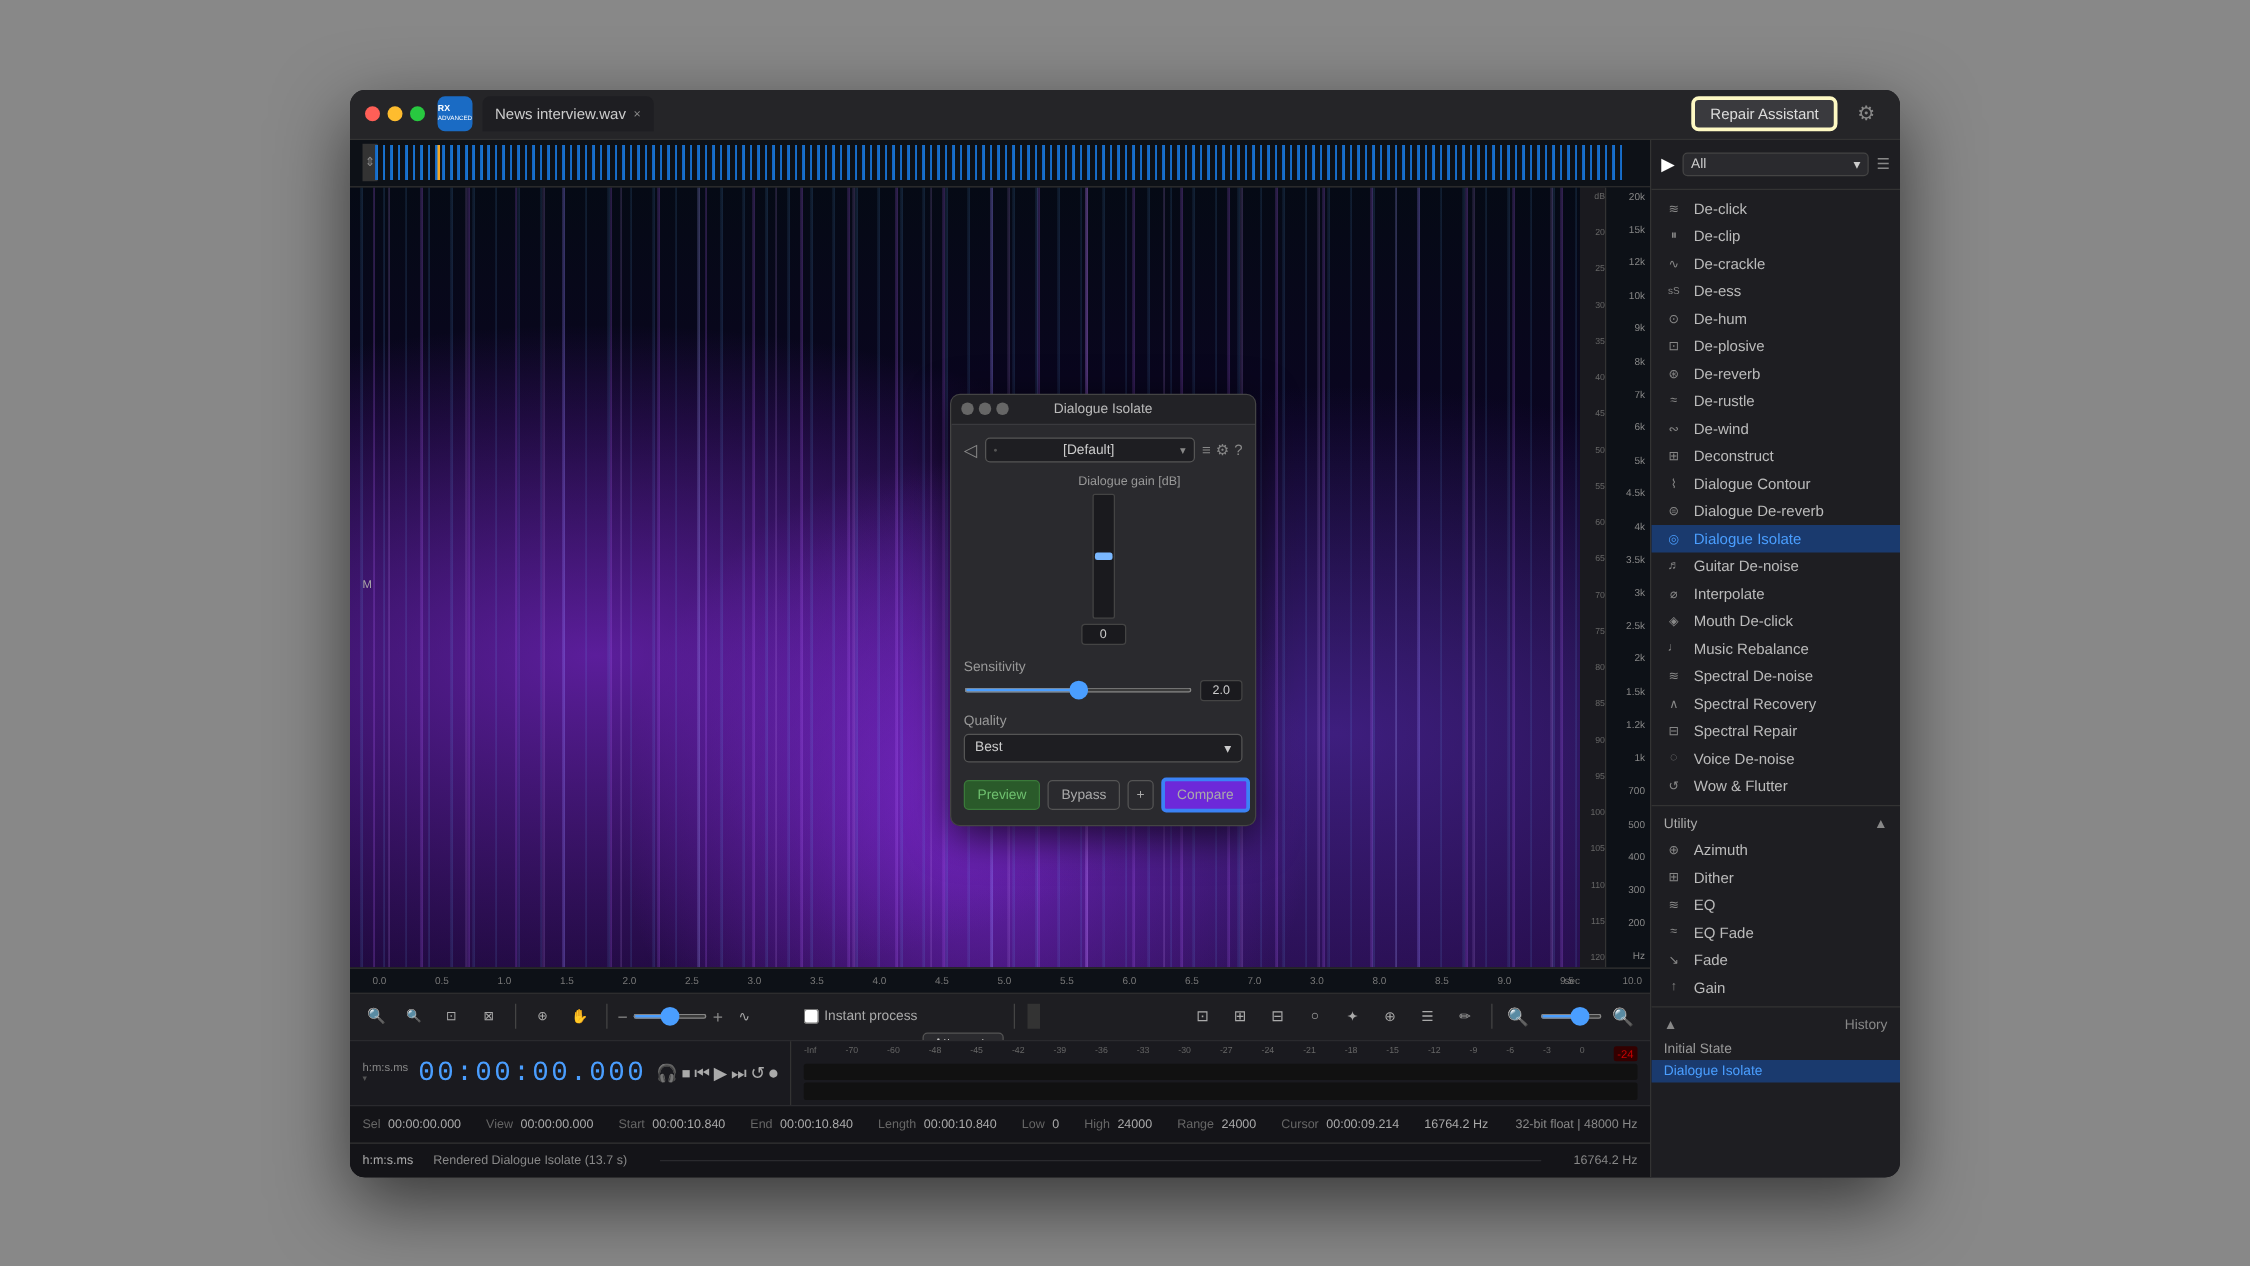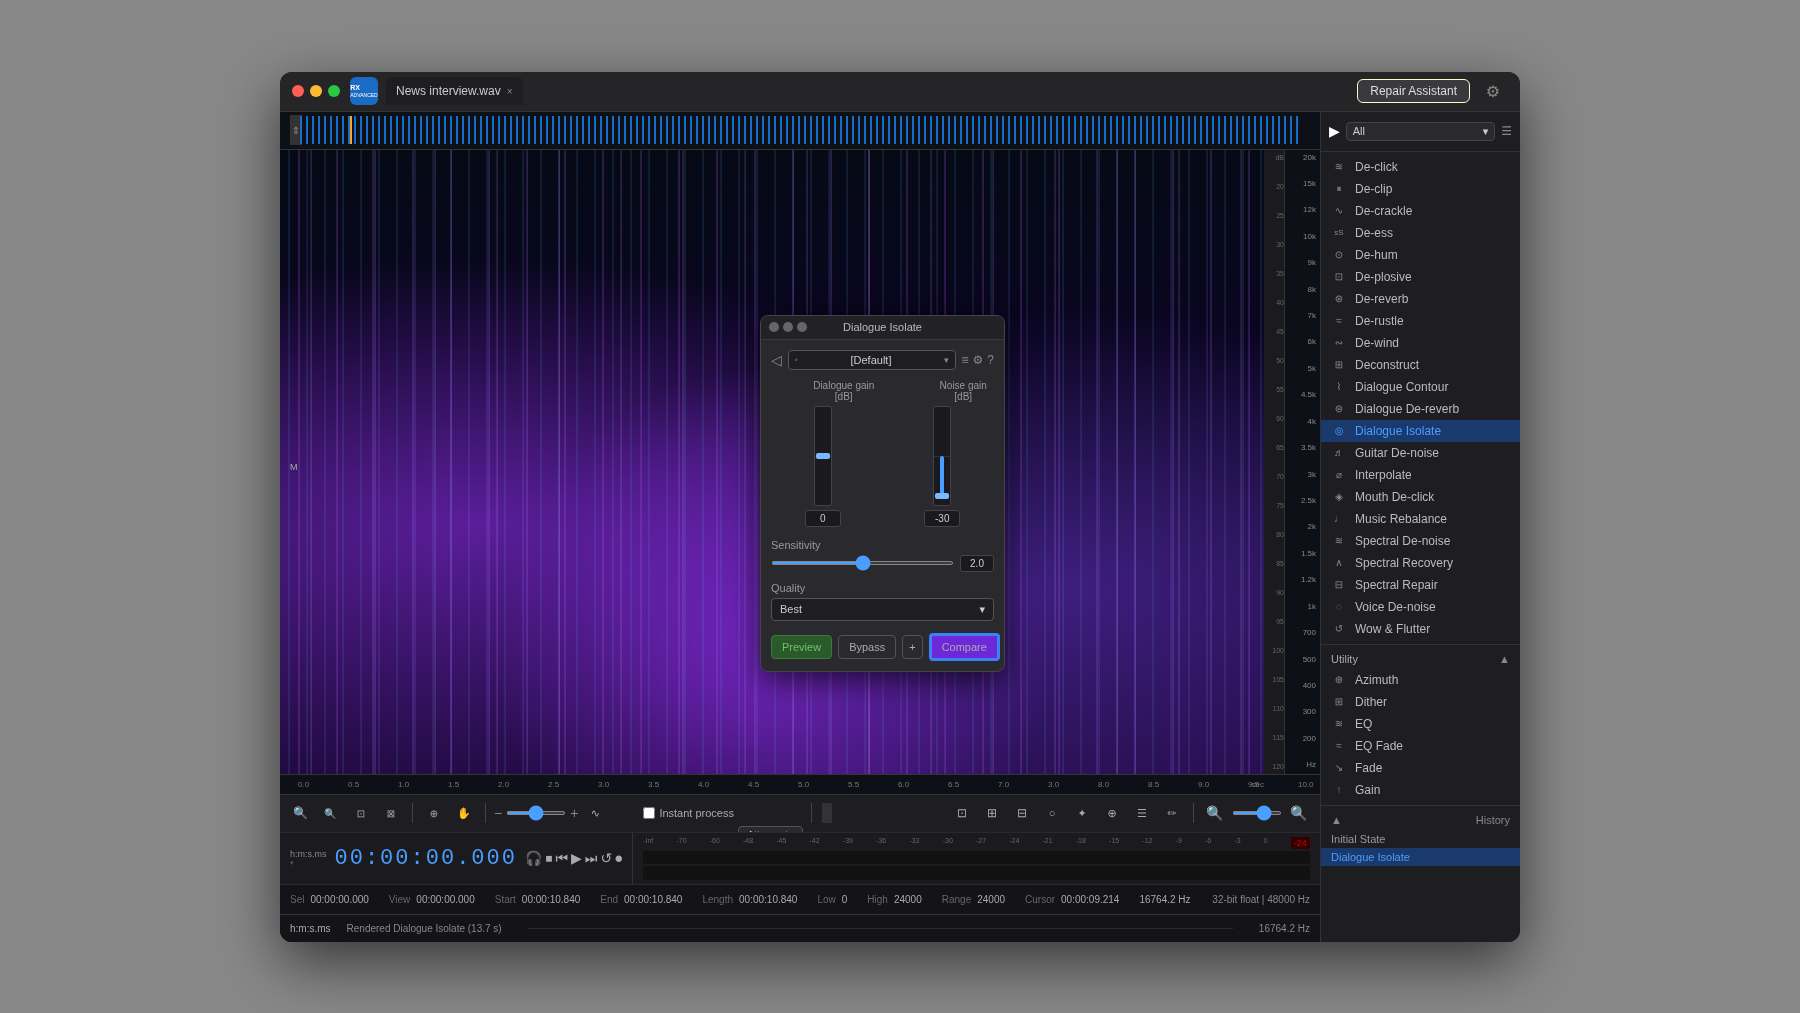--- a/index.html
+++ b/index.html
@@ -72,21 +72,21 @@
       font-size: 12px;
       color: #ccc;
       gap: 6px;
       height: 28px;
     }
     .tab .close-icon { color: #888; font-size: 10px; cursor: pointer; }
 
     .repair-assistant-btn {
       margin-left: auto;
       background: #3a3a3e;
-      border: 1px solid #fef9c3;
+      border: 3px solid #fef9c3;
       border-radius: 6px;
       color: #ddd;
       font-size: 12px;
       padding: 4px 12px;
       cursor: pointer;
       white-space: nowrap;
     }
 
     
     .main-content {
@@ -879,30 +879,20 @@
                     <span class="gain-label">Dialogue gain [dB]</span>
                     <div class="gain-slider-track" style="position:relative;">
 
                       <div style="position:absolute;top:50%;left:0;right:0;height:1px;background:#333;"></div>
 
                       <div class="gain-slider-thumb" style="top: calc(50% - 3px);"></div>
                     </div>
                     <div class="gain-value-box">0</div>
                   </div>
 
-                  <div class="gain-column">
-                    <span class="gain-label">Noise gain [dB]</span>
-                    <div class="gain-slider-track" style="position:relative;">
-                      <div style="position:absolute;top:50%;left:0;right:0;height:1px;background:#333;"></div>
-
-                      <div class="gain-slider-fill-neg" style="height:40px;"></div>
-                      <div class="gain-slider-thumb" style="top: calc(50% + 37px);"></div>
-                    </div>
-                    <div class="gain-value-box">-30</div>
-                  </div>
                 </div>
 
                 <div class="control-row">
                   <div class="control-label">Sensitivity</div>
                   <div class="control-slider-row">
                     <input type="range" class="control-slider" min="0" max="4" step="0.1" value="2" style="">
                     <div class="control-value">2.0</div>
                   </div>
                 </div>
 

